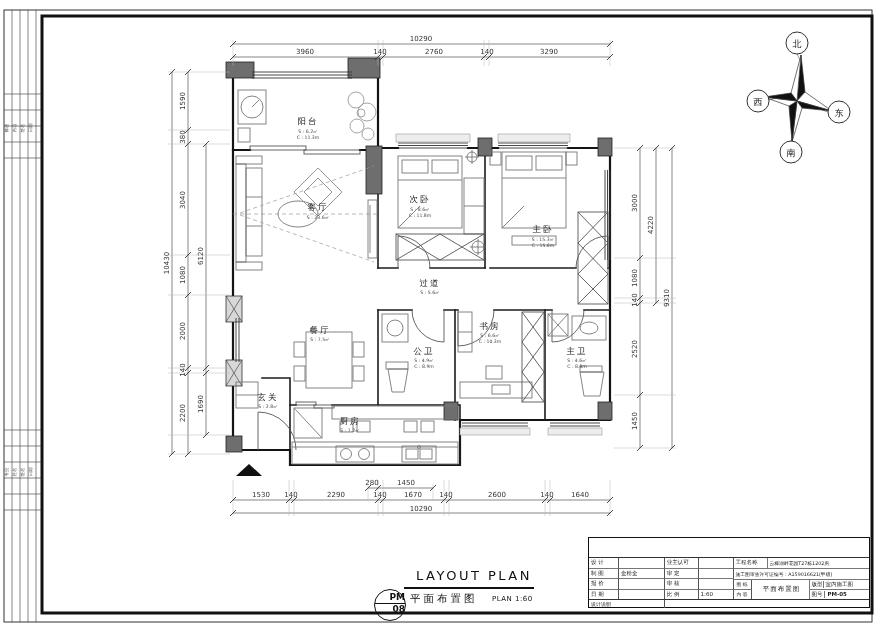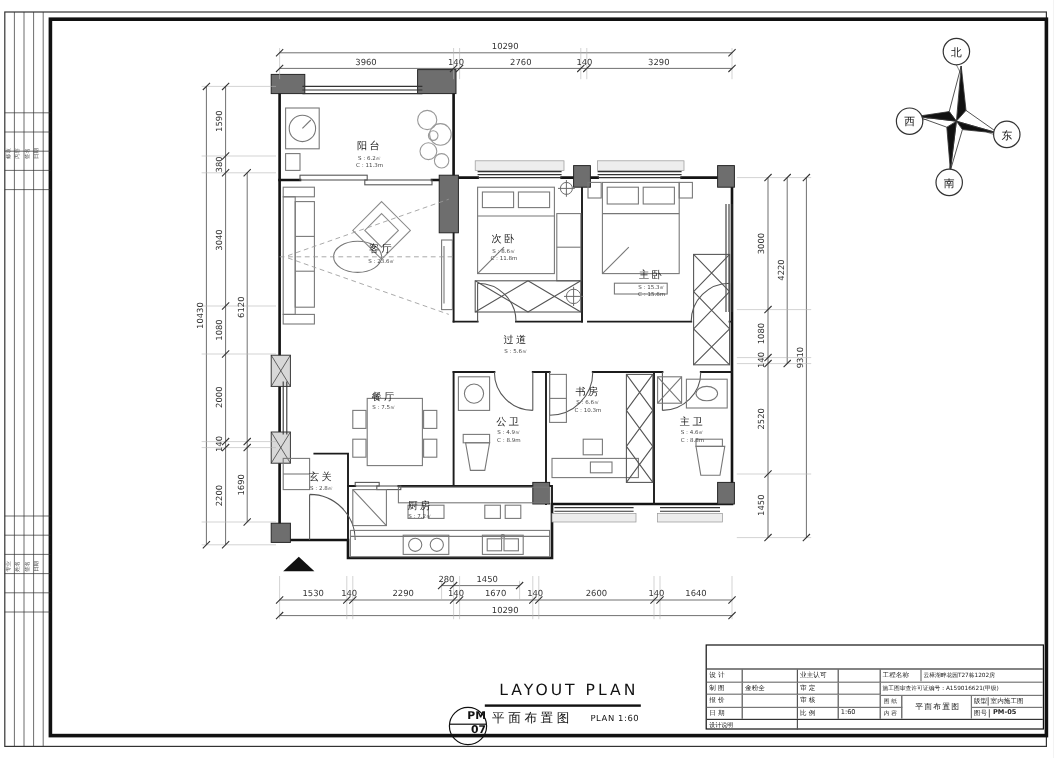--- a/index.html
+++ b/index.html
@@ -444,20 +444,20 @@
     </div>
     <div class="tb-note">
       <div style="width:76px;">设计说明</div>
       <div style="flex:1;border-right:none;"></div>
     </div>
   </div>
 
   <div id="footer">
     <div id="fcircle">
       <span class="t">PM</span>
-      <span class="b">07</span>
+      <span class="b">08</span>
     </div>
     <div id="fline"></div>
     <div id="f-en">LAYOUT PLAN</div>
     <div id="f-cn">平面布置图</div>
     <div id="f-sc">PLAN 1:60</div>
   </div>
 </div>
 
 </body></html>

